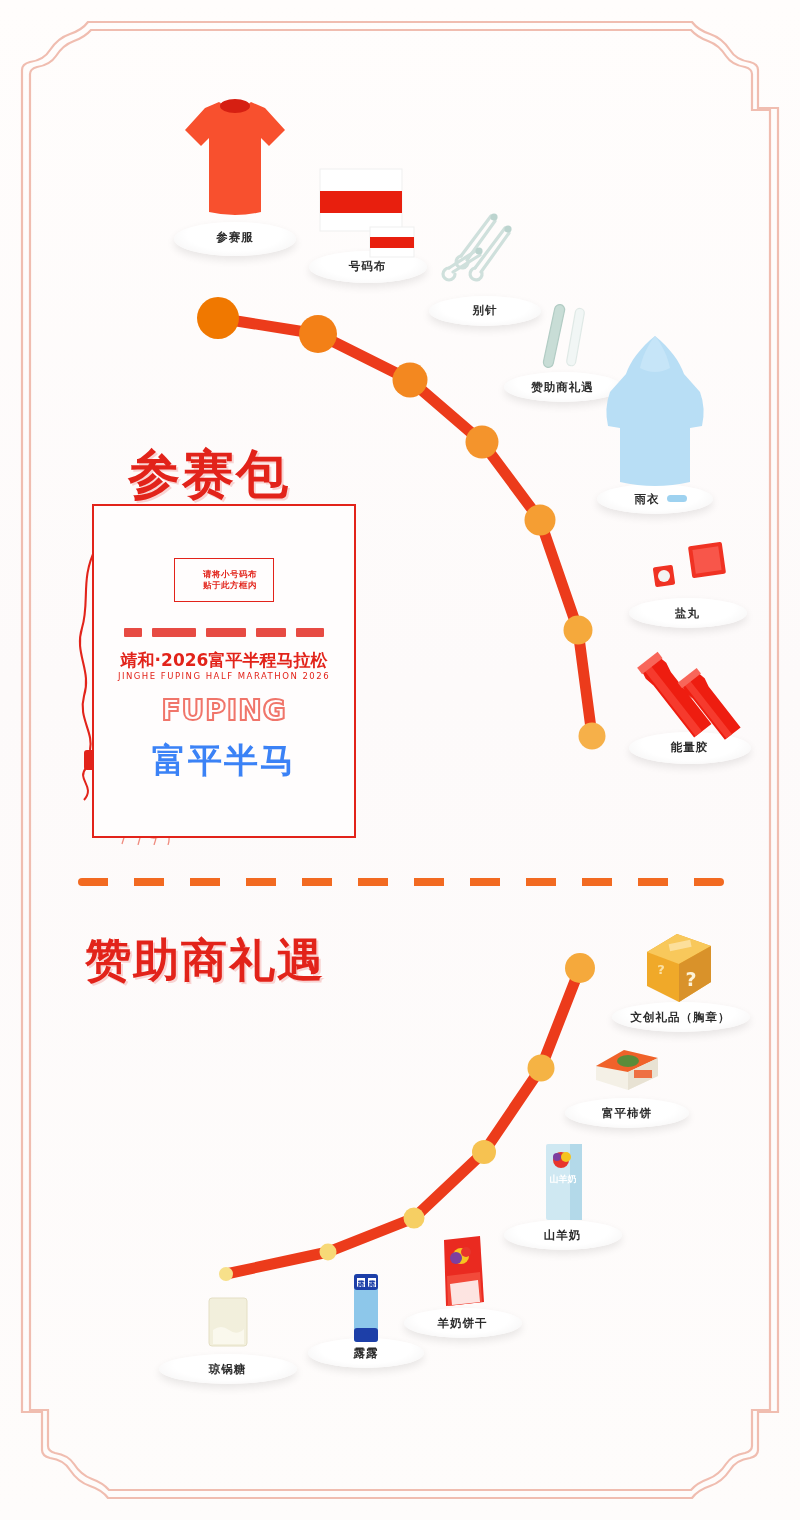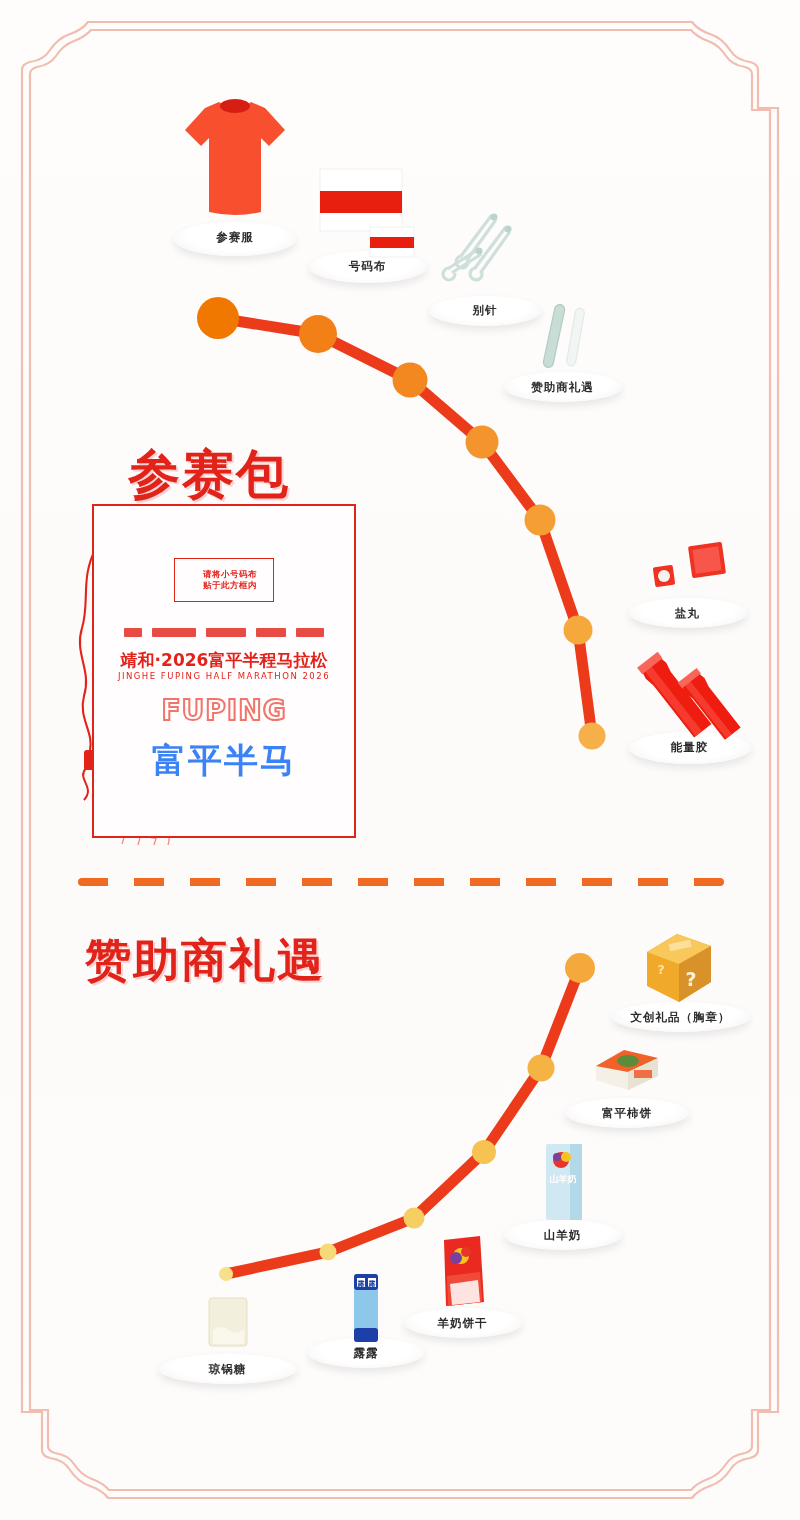--- a/index.html
+++ b/index.html
@@ -253,20 +253,32 @@
       <svg width="96" height="80" viewBox="0 0 96 80">
         <g stroke-linecap="round">
           <rect x="34" y="4" width="10" height="64" rx="5" fill="#c8ddd6" stroke="#b2ccc4" stroke-width="1.2" transform="rotate(12 39 36)"></rect>
           <rect x="56" y="8" width="9" height="58" rx="4.5" fill="#f1f6f5" stroke="#dfe9e6" stroke-width="1.2" transform="rotate(10 60 37)"></rect>
         </g>
       </svg>
     </div>
     <div class="ped-label" style="top:80px;">赞助商礼遇</div>
   </div>
 
+  <div class="node" style="left:592px;top:332px;width:125px;height:190px;">
+    <div class="pedestal" style="top:152px;width:116px;height:30px;"></div>
+    <div class="art" style="top:0;">
+      <svg width="110" height="162" viewBox="0 0 110 162">
+        <path d="M55,4 C40,16 30,30 26,42 L10,60 Q4,76 8,94 L20,96 L20,150 Q55,158 90,150 L90,96 L102,94
+                 Q106,76 100,60 L84,42 C80,30 70,16 55,4 Z" fill="#b8def5"></path>
+        <path d="M55,4 C47,14 42,26 40,36 Q55,44 70,36 C68,26 63,14 55,4 Z" fill="#c6e5f8"></path>
+      </svg>
+    </div>
+    <div class="ped-label" style="top:160px;left:44%;">雨衣</div>
+    <div style="position:absolute;left:75px;top:163px;width:20px;height:7px;border-radius:4px;background:#9ed2f0;"></div>
+  </div>
 
   <div class="node" style="left:625px;top:540px;width:125px;height:100px;">
     <div class="pedestal" style="top:58px;width:118px;height:30px;"></div>
     <div class="art" style="top:0;">
       <svg width="100" height="64" viewBox="0 0 100 64">
         <rect x="52" y="4" width="34" height="32" rx="2" fill="#f03223" transform="rotate(-8 69 20)"></rect>
         <rect x="56" y="8" width="26" height="24" fill="#f8564a" transform="rotate(-8 69 20)"></rect>
         <rect x="16" y="26" width="20" height="20" rx="2" fill="#f03223" transform="rotate(-8 26 36)"></rect>
         <circle cx="26" cy="36" r="6" fill="#f3f3f1"></circle>
       </svg>

